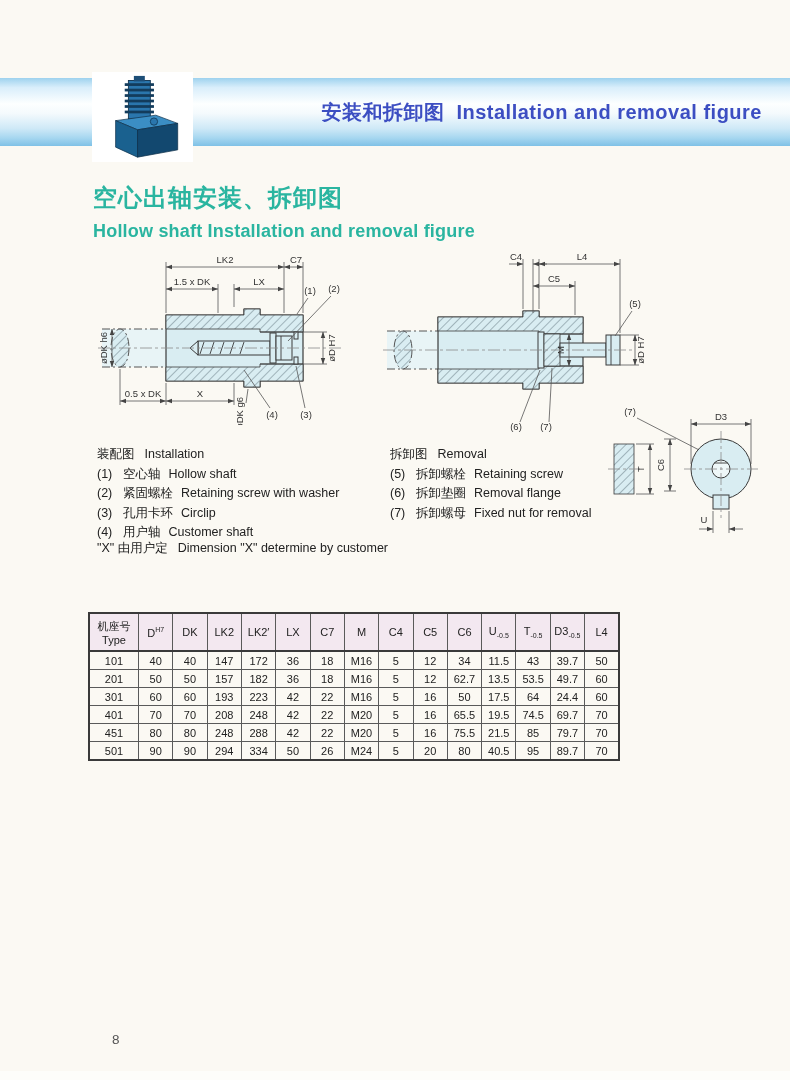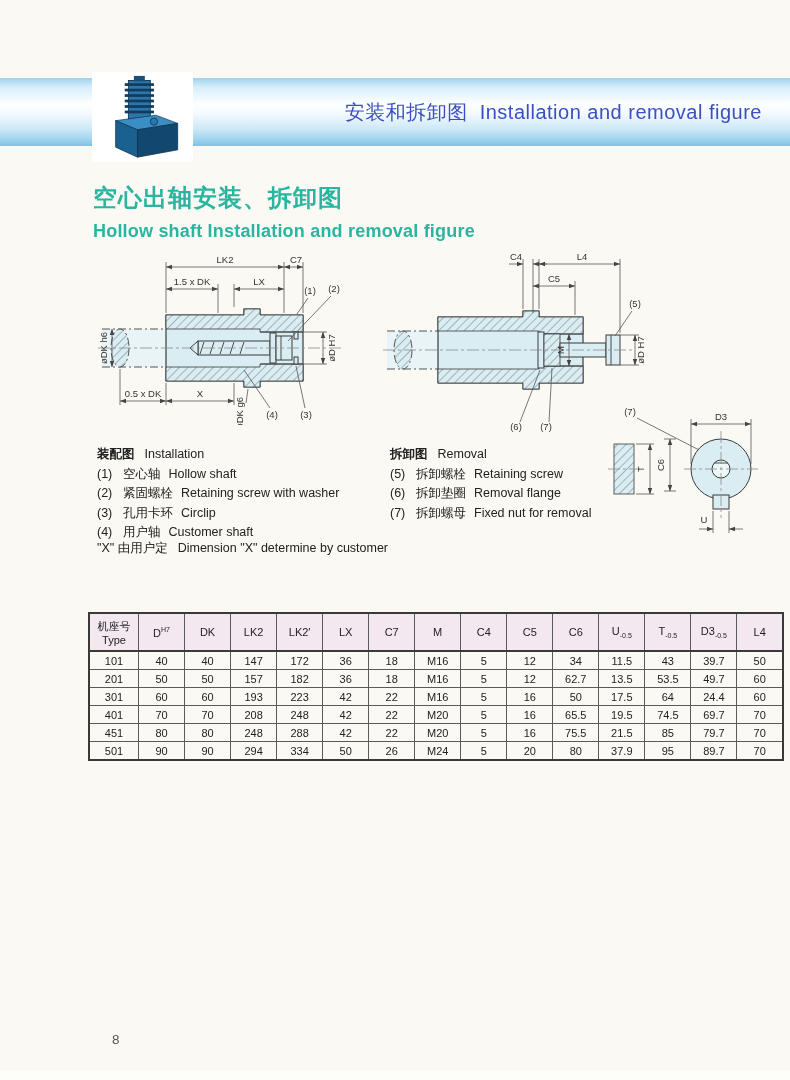--- a/index.html
+++ b/index.html
@@ -1,38 +1,38 @@
 <!DOCTYPE html>
 <html><head>
 <meta charset="utf-8">
 <style>
   html,body{margin:0;padding:0;background:#e9e7e1;}
   body{font-family:"Liberation Sans","DejaVu Sans",sans-serif;}
   .page{position:relative;width:790px;height:1080px;background:#fbf9f3;overflow:hidden;}
   .band{position:absolute;left:0;top:78px;width:790px;height:68px;
     background:linear-gradient(to bottom,#9ed2ee 0%,#d9eefb 14%,#fdffff 38%,#f4fafd 52%,#cfe9f7 74%,#a7d7f0 88%,#7fc1e6 100%);}
   .photo-box{position:absolute;left:92px;top:72px;width:101px;height:90px;background:#ffffff;display:flex;align-items:center;justify-content:center;}
-  .band-title{position:absolute;top:99px;right:28px;font-size:20px;font-weight:normal;color:#3c4ec2;letter-spacing:.5px;white-space:nowrap;}
+  .band-title{position:absolute;top:99px;right:28px;font-size:20px;font-weight:bold;color:#3c4ec2;letter-spacing:.5px;white-space:nowrap;}
   .band-title .zh{margin-right:12px;}
   .sec-title{position:absolute;left:93px;top:182px;color:#2ab5a0;}
   .sec-title .zh{font-size:24px;font-weight:bold;letter-spacing:1px;}
   .sec-title .en{font-size:18px;font-weight:bold;margin-top:7px;letter-spacing:.2px;}
   .drawing{position:absolute;}
   #dwg-left{left:98px;top:253px;}
   #dwg-right{left:383px;top:250px;}
   #dwg-detail{left:606px;top:396px;}
   .legend{position:absolute;top:445px;font-size:12.5px;color:#222;line-height:19.5px;}
   #legend-install{left:97px;width:290px;}
   #legend-removal{left:390px;width:250px;}
-  .legend .t-zh{font-weight:bold;margin-right:10px;}
+  .legend .t-zh{font-weight:normal;margin-right:10px;}
   .legend .num{display:inline-block;min-width:26px;}
   .legend .zh{margin-right:8px;text-align:center;}
   .x-note{position:absolute;left:97px;top:540px;font-size:12.5px;color:#222;}
   .x-note .zh{margin-right:10px;}
-  .spec-table{position:absolute;left:88px;top:612px;width:696px;border-collapse:collapse;table-layout:fixed;
+  .spec-table{position:absolute;left:88px;top:612px;width:532px;border-collapse:collapse;table-layout:fixed;
     font-size:11px;color:#222;border:2px solid #3a3a3a;background:transparent;}
   .spec-table th,.spec-table td{border:1px solid #5a5a5a;text-align:center;padding:0;}
   .spec-table thead th{background:#f3e8f0;font-weight:normal;height:36px;border-bottom:2px solid #3a3a3a;font-size:11px;}
   .spec-table thead th:first-child{width:48px;}
   .spec-table td{height:17px;}
   .spec-table sup{font-size:7px;}
   .spec-table sub{font-size:7px;}
   .notes{position:absolute;left:88px;top:753px;font-size:13px;color:#222;line-height:21px;}
   .page-num{position:absolute;left:112px;top:1032px;font-size:13.5px;color:#555;}
   .bottom-edge{position:absolute;left:0;bottom:0;width:790px;height:9px;background:#fdfdfa;}
@@ -407,21 +407,21 @@
           <td>90</td>
           <td>90</td>
           <td>294</td>
           <td>334</td>
           <td>50</td>
           <td>26</td>
           <td>M24</td>
           <td>5</td>
           <td>20</td>
           <td>80</td>
-          <td>37.9</td>
+          <td>40.5</td>
           <td>95</td>
           <td>89.7</td>
           <td>70</td>
         </tr>
       </tbody>
   </table>
 
 
   <div class="page-num">8</div>
   <div class="bottom-edge"></div>

